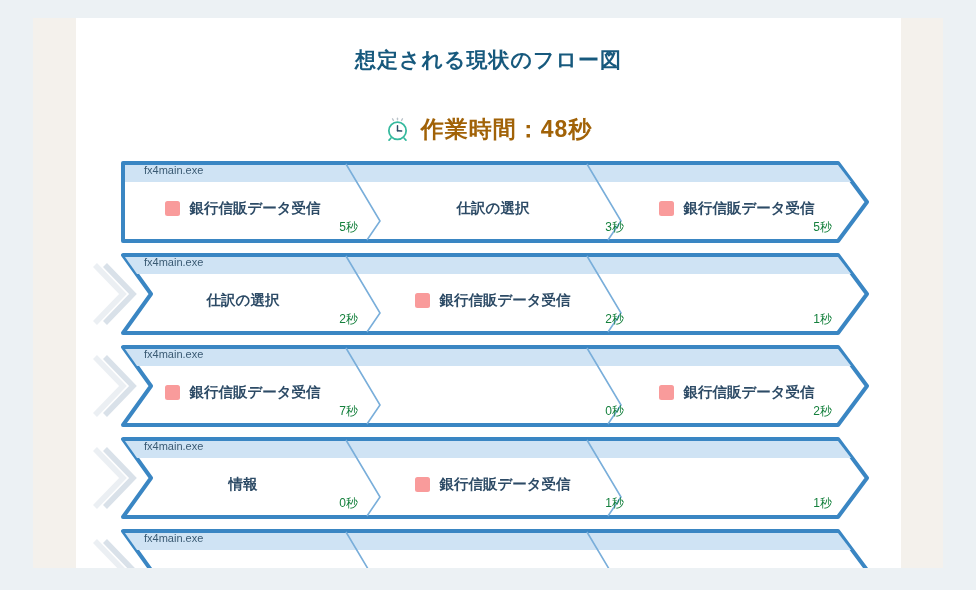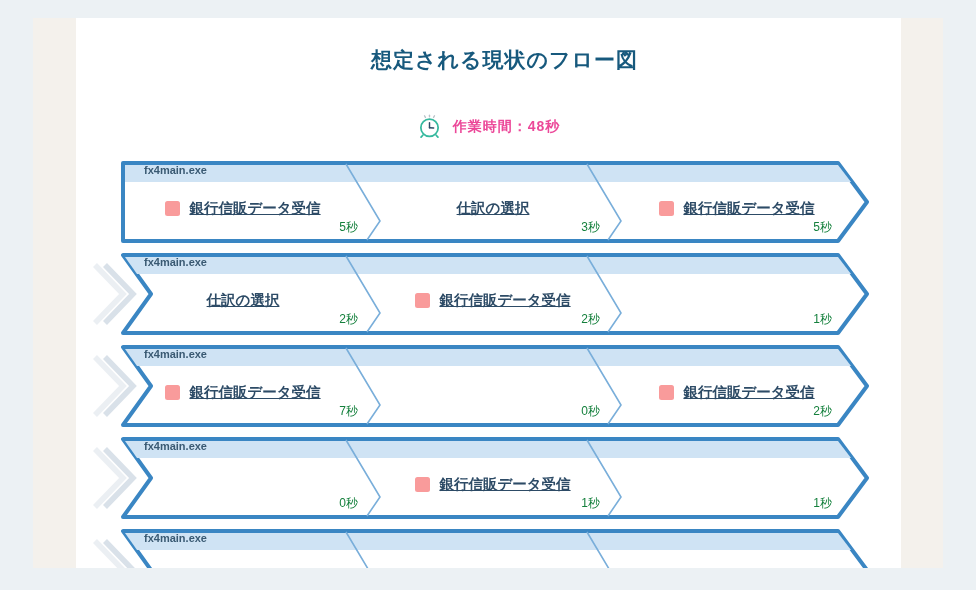--- a/index.html
+++ b/index.html
@@ -10,60 +10,60 @@
   }
   .beige-panel{
     position:absolute;left:33px;top:18px;width:910px;height:550px;
     background:#F4F1EC;
   }
   .card{
     position:absolute;left:76px;top:18px;width:825px;height:550px;
     background:#FFFFFF;overflow:hidden;
   }
   .page-title{
-    position:absolute;top:28px;left:16px;width:100%;margin:0;
+    position:absolute;top:28px;left:0;width:100%;margin:0;
     text-align:center;font-size:21px;font-weight:700;letter-spacing:1px;
     color:#17597D;
   }
   .worktime{
     position:absolute;top:96px;left:0;width:100%;
     display:flex;align-items:center;justify-content:center;gap:11px;
   }
   .worktime .clock{width:25px;height:25px;flex:0 0 auto;}
-  .worktime .wt-text{font-size:14px;font-weight:700;color:#ec4899;letter-spacing:1px;}
+  .worktime .wt-text{font-size:23px;font-weight:700;color:#a16207;letter-spacing:1px;}
 
   .row{position:absolute;left:16px;width:778px;height:84px;}
   .row-1{top:142px;} .row-2{top:234px;} .row-3{top:326px;} .row-4{top:418px;} .row-5{top:510px;}
   .row svg.shape{position:absolute;left:0;top:0;width:778px;height:84px;display:block;}
 
   .shape .body{fill:#FFFFFF;stroke:#3A86C3;stroke-width:4;stroke-linejoin:round;}
   .shape .band{fill:#CFE3F4;}
   .shape .divider{fill:none;stroke:#79AEDA;stroke-width:1.6;}
   .shape .chev-outer{fill:none;stroke:#EBEFF3;stroke-width:5.5;}
   .shape .chev-inner{fill:none;stroke:#D9E1E9;stroke-width:5.5;}
 
   .app-label{
-    position:absolute;left:52px;top:4px;font-size:11px;color:#3A5A73;font-weight:bold;
+    position:absolute;left:52px;top:4px;font-size:11px;color:#3A5A73;
   }
   .seg{
     position:absolute;top:23px;height:50px;
     display:flex;align-items:center;justify-content:center;gap:9px;
-    font-size:14.5px;font-weight:600;color:#2D4B66;line-height:1.25;text-decoration:underline;
+    font-size:14.5px;font-weight:600;color:#2D4B66;line-height:1.25;
   }
   .seg1{left:48px;width:206px;}
   .seg2{left:296px;width:210px;}
   .seg3{left:537px;width:216px;}
   .seg .marker{width:15px;height:15px;border-radius:2.5px;flex:0 0 auto;}
   .seg .seg-label{text-align:left;}
   .seg3 .seg-label{max-width:172px;}
   .time{
     position:absolute;top:59px;width:76px;
     font-size:12px;color:#15803d;text-align:right;
   }
-  .time1{left:190px;} .time2{left:432px;} .time3{left:664px;}
+  .time1{left:190px;} .time2{left:456px;} .time3{left:664px;}
 </style>
 </head>
 <body>
 
 <div class="beige-panel"></div>
 
 <div class="card">
 
   <h1 class="page-title">想定される現状のフロー図</h1>
 
@@ -153,20 +153,23 @@
   <section class="row row-4">
     <svg class="shape" viewBox="0 0 778 84">
       <path class="chev-outer" d="M3,13 L31,42 L3,71"></path>
       <path class="chev-inner" d="M13,13 L41,42 L13,71"></path>
       <polygon class="body" points="31,3 746,3 775,42 746,81 31,81 59,42"></polygon>
       <polygon class="band" points="33,5 746,5 759,22 45,22"></polygon>
       <path class="divider" d="M254,4 L288,61 L275,80"></path>
       <path class="divider" d="M495,4 L529,61 L516,80"></path>
     </svg>
     <div class="app-label">fx4main.exe</div>
+    <div class="seg seg1">
+      <span class="seg-label">情報</span>
+    </div>
     <div class="seg seg2">
       <span class="marker" style="background: rgb(249, 155, 155);"></span>
       <span class="seg-label">銀行信販データ受信</span>
     </div>
     <div class="time time1">0秒</div>
     <div class="time time2">1秒</div>
     <div class="time time3">1秒</div>
   </section>
 
   <section class="row row-5">

